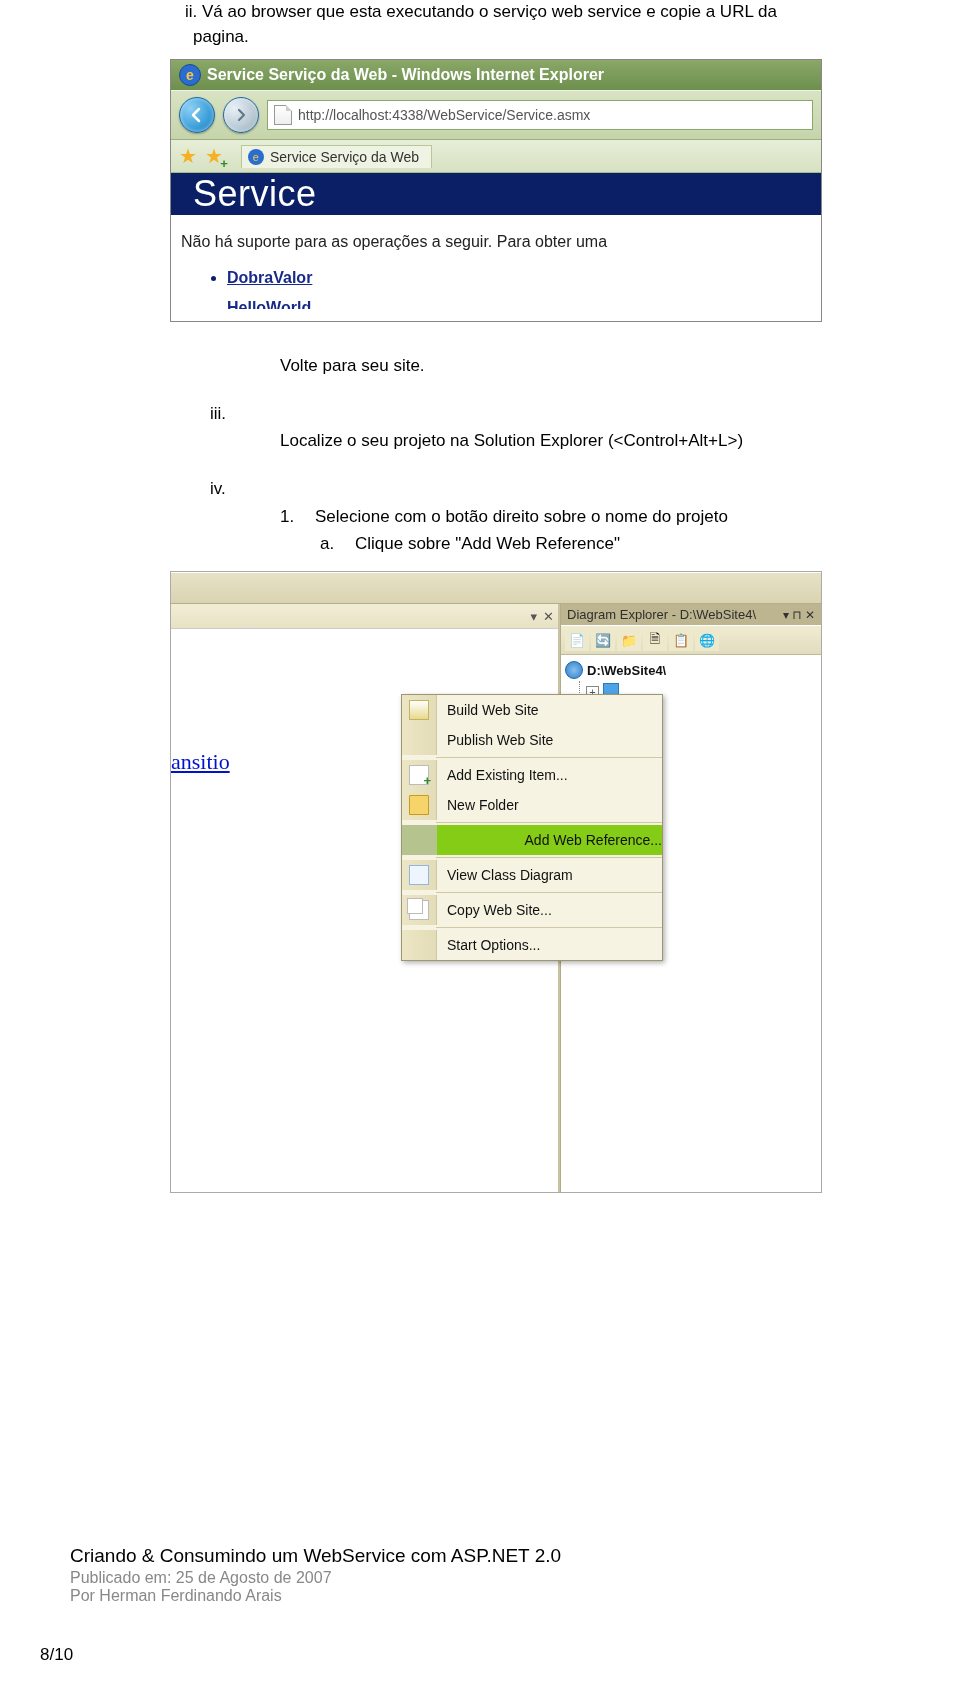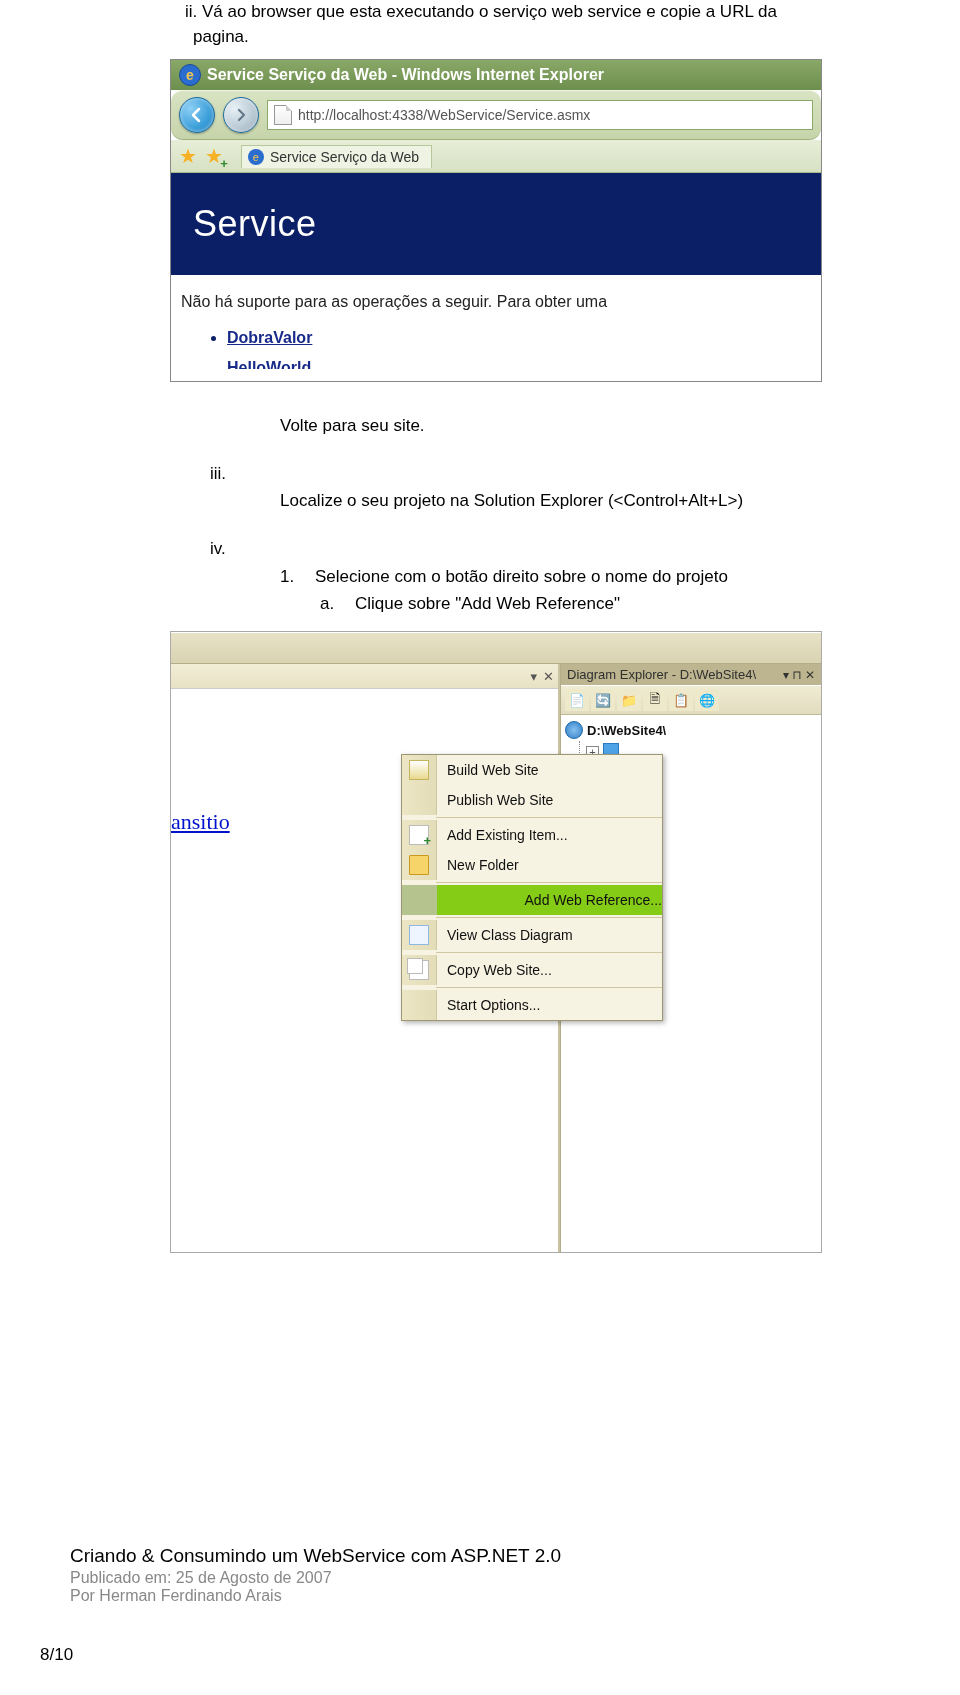--- a/index.html
+++ b/index.html
@@ -11,33 +11,33 @@
   .step-iii .txt { flex:1; }
   .sub { margin-left:70px; display:flex; }
   .sub .lab2 { width:35px; flex-shrink:0; }
   .sub2 { margin-left:110px; display:flex; }
   .sub2 .lab3 { width:35px; flex-shrink:0; }
 
   
   .ie-shot { width:650px; margin-left:130px; margin-top:10px; border:1px solid #888; background:#fff; font-family:Tahoma,Arial,sans-serif; font-size:14px; }
   .ie-title { background:linear-gradient(to bottom,#8aa868,#6d8f4e); color:#fff; padding:4px 8px; display:flex; align-items:center; font-weight:bold; font-size:16px; }
   .ie-title .eicon { width:20px; height:20px; background:#2a6dcf; border-radius:50%; display:flex; align-items:center; justify-content:center; color:#f6c84b; font-weight:bold; font-size:14px; margin-right:6px; border:1px solid #184a99; }
-  .ie-nav { background:linear-gradient(to bottom,#d8e3c3,#c6d4aa); padding:6px 8px; display:flex; align-items:center; gap:8px; border-top:1px solid #eef3e3; border-bottom:1px solid #9db07c;border-radius:12px; }
+  .ie-nav { background:linear-gradient(to bottom,#d8e3c3,#c6d4aa); padding:6px 8px; display:flex; align-items:center; gap:8px; border-top:1px solid #eef3e3; border-bottom:1px solid #9db07c; }
   .navbtn { width:34px; height:34px; border-radius:50%; background:radial-gradient(circle at 30% 30%, #8dcff5, #3a9ed8 60%, #1d79b8); display:flex; align-items:center; justify-content:center; color:#fff; font-size:20px; box-shadow:inset 0 0 4px rgba(255,255,255,.6), 0 1px 2px rgba(0,0,0,.3); border:1px solid #1d6ba0;}
   .navbtn.fwd { background:radial-gradient(circle at 30% 30%, #e8f0f6, #b9c9d4 60%, #8aa0b1); color:#5a6b78; }
   .addr { flex:1; background:#fff; border:1px solid #8aa868; height:28px; display:flex; align-items:center; padding:0 6px; gap:6px; color:#555; font-size:14px; }
   .addr .pg { width:16px; height:18px; border:1px solid #999; background:linear-gradient(#fff,#eee); position:relative;}
   .addr .pg::after{content:""; position:absolute; right:-1px; top:-1px; border-top:6px solid #fff; border-left:6px solid #ccc;}
   .ie-favbar { background:linear-gradient(to bottom,#e7eed8,#d7e1c2); padding:4px 8px; display:flex; align-items:center; gap:8px; border-bottom:1px solid #a8ba87; }
   .star { color:#f5b123; font-size:20px; }
   .star2 { color:#f5b123; font-size:20px; position:relative; }
   .tab { background:#eef3e3; border:1px solid #b7c79b; border-bottom:none; padding:3px 12px 3px 6px; display:flex; align-items:center; gap:6px; font-size:14px; color:#333; margin-left:10px; }
   .tab .eicon2 { width:16px; height:16px; background:#2a6dcf; border-radius:50%; color:#f6c84b; font-size:11px; display:flex; align-items:center; justify-content:center; }
   .ie-body { background:#fff; }
-  .svc-head { background:#0b1f66; color:#fff; padding:30px 22px; font-size:36px; font-family:Arial; letter-spacing:0.5px;}
+  .svc-head { background:#0b1f66; color:#fff; padding:0 22px; font-size:36px; font-family:Arial; letter-spacing:0.5px;}
   .svc-text { padding:18px 10px 6px 10px; font-size:16px; color:#222; font-family:Arial; }
   .svc-ul { padding-left:56px; margin:10px 0; }
   .svc-ul li { color:#0b1f66; margin:12px 0; font-size:16px;}
   .svc-ul li a { color:#172a8a; text-decoration:underline; font-weight:bold; font-family:Arial;}
   .svc-ul li.cut { color:#182a89; font-weight:bold; text-decoration:underline; overflow:hidden; height:10px;}
 
   
   .vs-shot { width:650px; margin-left:130px; margin-top:14px; background:#f4f2e3; border:1px solid #aaa; font-family:Tahoma,Arial,sans-serif; font-size:13px; position:relative; height:620px; overflow:hidden;}
   .vs-top { height:30px; background:linear-gradient(#e7e2c6,#d9d3b2); border-bottom:1px solid #b3ad8a; border-top:1px solid #fff;}
   .vs-body { display:flex; height:calc(100% - 30px); }

